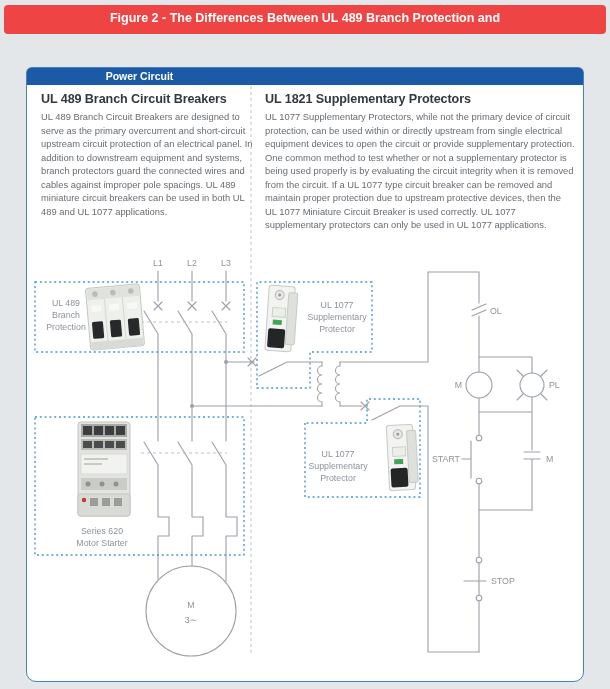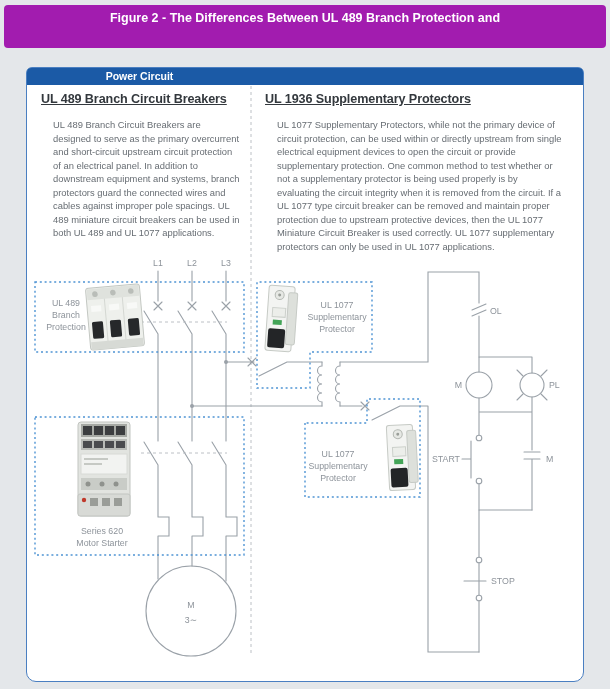--- a/index.html
+++ b/index.html
@@ -1,28 +1,28 @@
 <!DOCTYPE html>
 <html><head>
 <meta charset="utf-8">
 <style>
   html,body{margin:0;padding:0;}
   body{width:610px;height:689px;background:#e4e7ea;font-family:"Liberation Sans",sans-serif;position:relative;overflow:hidden;}
   .page{position:absolute;left:0;top:0;width:610px;height:689px;}
-  .banner{position:absolute;left:4px;top:5px;width:602px;height:43px;background:#a21caf;border-radius:4px;
+  .banner{position:absolute;left:4px;top:5px;width:602px;height:29px;background:#ef4444;border-radius:4px;
           color:#fff;font-weight:bold;font-size:12.5px;line-height:1.55;text-align:center;padding-top:4px;box-sizing:border-box;}
   .content-box{position:absolute;left:26px;top:67px;width:558px;height:615px;background:#ffffff;
           border:1.6px solid #4a7fc1;border-radius:6px 6px 10px 10px;box-sizing:border-box;}
   .col-headers{display:flex;height:17px;background:#1b5aa6;border-radius:4px 4px 0 0;}
   .col-headers .hdr{color:#fff;font-size:10.5px;font-weight:bold;line-height:17px;text-align:center;}
   .col-headers .hdr.left{width:225px;}
   .col-headers .hdr.right{flex:1;}
   .col-text{position:absolute;}
-  .col-text h2{margin:0 0 4px 0;font-size:12.6px;color:#33383d;letter-spacing:-0.1px;white-space:nowrap;text-decoration:underline;}
-  .col-text p{margin:12px;font-size:9.4px;line-height:1.44;color:#676d73;}
+  .col-text h2{margin:0 0 4px 0;font-size:12.6px;color:#33383d;letter-spacing:-0.1px;white-space:nowrap;}
+  .col-text p{margin:0;font-size:9.4px;line-height:1.44;color:#676d73;}
   .col-text.left{left:14px;top:24px;width:212px;}
   .col-text.right{left:238px;top:24px;width:310px;}
   svg.diagram{position:absolute;left:0;top:0;width:610px;height:689px;}
   svg .w{stroke:#9aa1a8;stroke-width:1.1;fill:none;stroke-linecap:round;}
   svg .dt{stroke:#b4b9be;stroke-width:0.9;fill:none;stroke-dasharray:3 3;}
   svg .db{stroke:#4f94d4;stroke-width:1.4;fill:none;stroke-dasharray:2 2.8;}
   svg .dot{fill:#9aa1a8;}
   svg .term{fill:#ffffff;stroke:#9aa1a8;stroke-width:1.1;}
   svg text{fill:#8d939a;font-size:8.8px;}
   svg text.mid{text-anchor:middle;}
@@ -41,21 +41,21 @@
     <div class="col-headers">
       <div class="hdr left">Power Circuit</div>
     </div>
 
     <div class="col-text left">
       <h2>UL 489 Branch Circuit Breakers</h2>
       <p>UL 489 Branch Circuit Breakers are designed to serve as the primary overcurrent and short-circuit upstream circuit protection of an electrical panel. In addition to downstream equipment and systems, branch protectors guard the connected wires and cables against improper pole spacings. UL 489 miniature circuit breakers can be used in both UL 489 and UL 1077 applications.</p>
     </div>
 
     <div class="col-text right">
-      <h2>UL 1936 Supplementary Protectors</h2>
+      <h2>UL 1821 Supplementary Protectors</h2>
       <p>UL 1077 Supplementary Protectors, while not the primary device of circuit protection, can be used within or directly upstream from single electrical equipment devices to open the circuit or provide supplementary protection. One common method to test whether or not a supplementary protector is being used properly is by evaluating the circuit integrity when it is removed from the circuit. If a UL 1077 type circuit breaker can be removed and maintain proper protection due to upstream protective devices, then the UL 1077 Miniature Circuit Breaker is used correctly. UL 1077 supplementary protectors can only be used in UL 1077 applications.</p>
     </div>
   </div>
 
   <svg class="diagram" viewBox="0 0 610 689">
 
     <line class="dt" x1="251" y1="86" x2="251" y2="656" stroke-dasharray="2 3"></line>
 
     <g>
       <text class="mid" x="158" y="266">L1</text>

